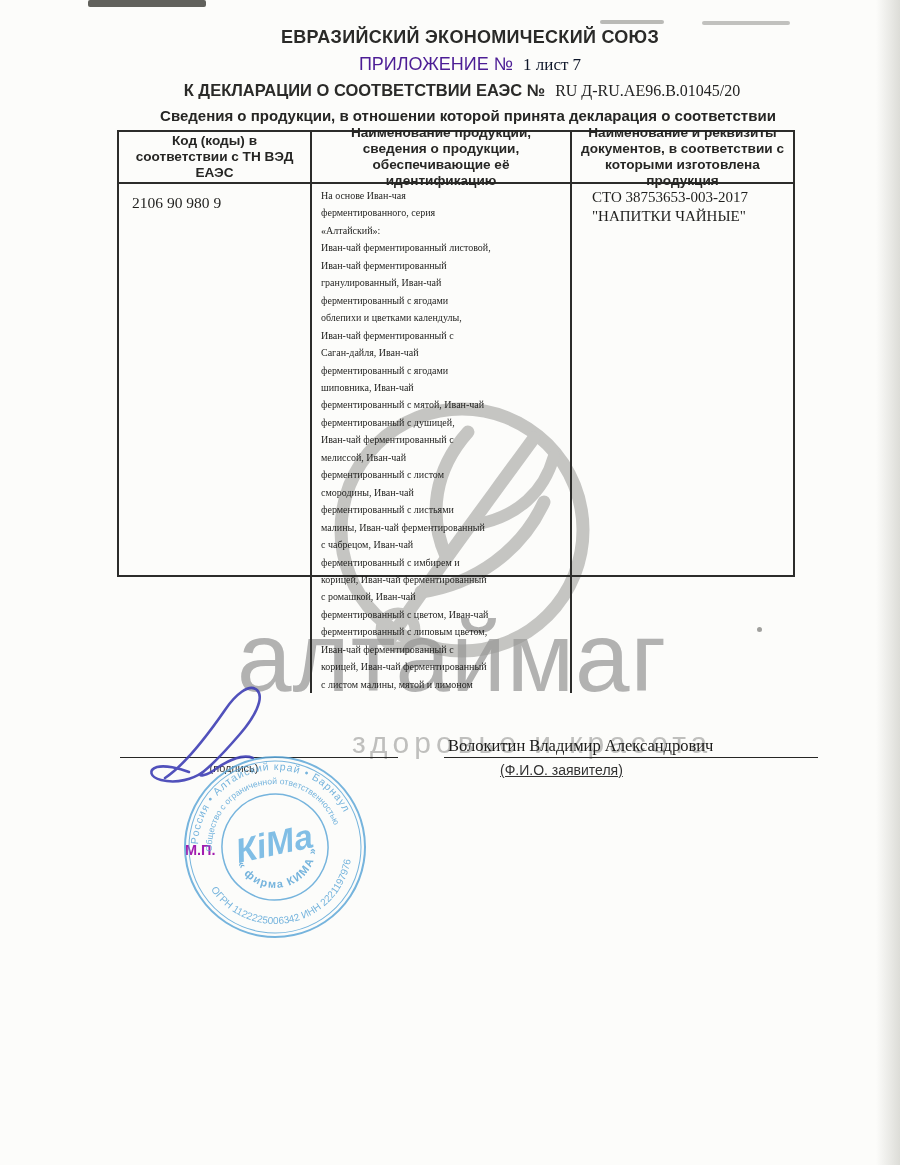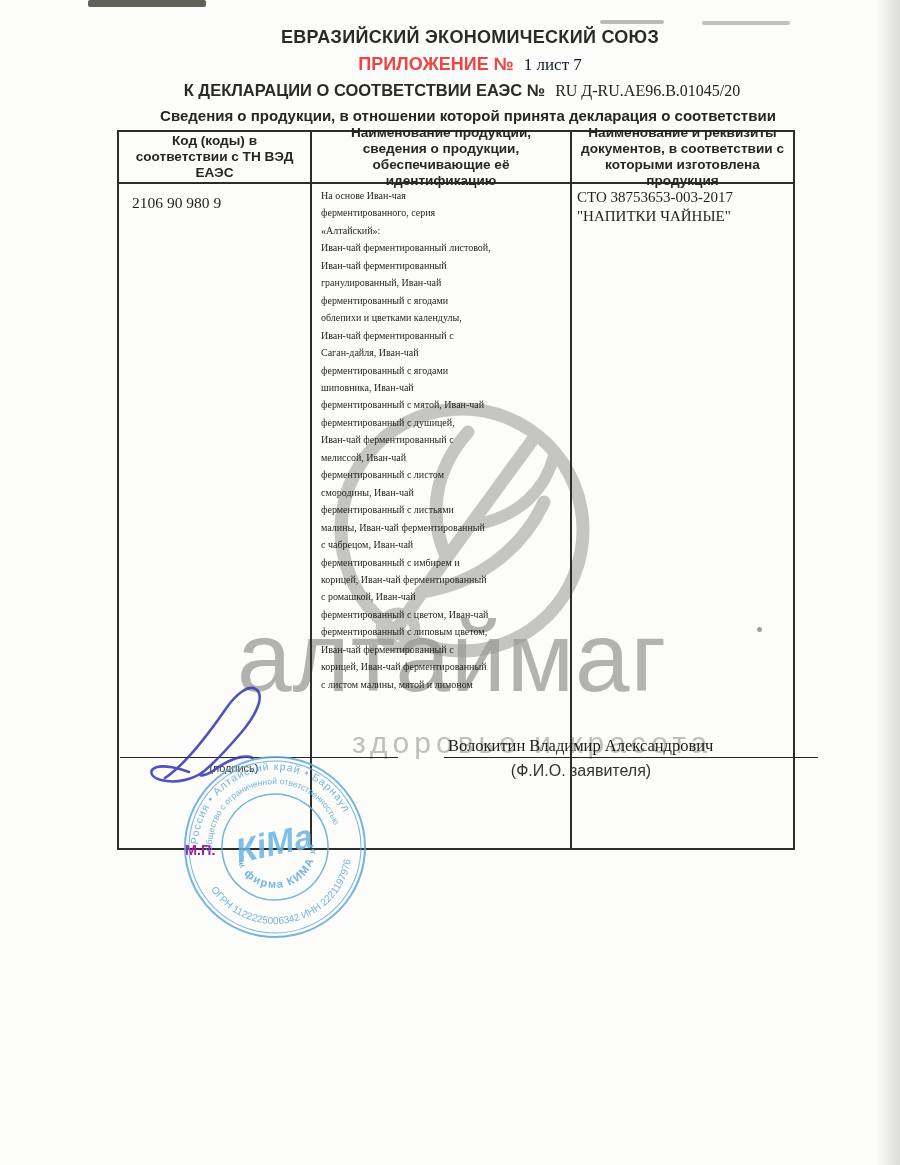--- a/index.html
+++ b/index.html
@@ -8,53 +8,53 @@
     background:#fcfcfa; overflow:hidden;
     font-family:"Liberation Sans", sans-serif; color:#1f1f1d;
   }
   .abs { position:absolute; }
   .serif { font-family:"Liberation Serif", serif; }
   .center-row { left:0; right:0; display:flex; justify-content:center; align-items:baseline; gap:10px; }
 
   
   .h-line1 { top:27px; font-size:18px; font-weight:bold; letter-spacing:.3px; transform:translateX(20px); color:#2a2a28;}
   .h-line2 { top:54px; transform:translateX(20px); }
-  .h-line2 .lbl { font-size:18px; font-weight:bold; color:#ef4444;}
+  .h-line2 .lbl { font-size:18px; font-weight:normal; color:#4c1d95;}
   .h-line2 .val { font-size:17px; color:#0f172a;}
   .h-line3 { top:81px; transform:translateX(12px); }
   .h-line3 .lbl { font-size:16.5px; font-weight:bold; color:#2a2a28;}
   .h-line3 .val { font-size:16px; color:#222;}
   .h-title { top:107px; font-size:15px; font-weight:bold; transform:translateX(18px); color:#262624;}
 
   
   .doc-table {
-    left:117px; top:130px; width:678px; height:720px;
+    left:117px; top:130px; width:678px; height:447px;
     border:2px solid #2c2c2a; box-sizing:border-box;
     display:grid; grid-template-columns:193px 260px 1fr; grid-template-rows:52px 1fr;
     background:transparent;
   }
   .cell { box-sizing:border-box; }
   .cell.v { border-right:2px solid #2c2c2a; }
   .cell.hd { border-bottom:2px solid #2c2c2a; font-weight:bold; font-size:13.6px; line-height:16px;
              display:flex; align-items:center; justify-content:center; text-align:center; padding:2px 6px; color:#262624;}
   .cell.code { font-size:15.5px; padding:10px 6px 0 13px; }
   .cell.product { font-size:10px; line-height:17.45px; padding:3px 4px 0 9px; white-space:pre-line; }
-  .cell.docs { font-size:15px; line-height:19px; padding:4px 4px 0 5px; white-space:pre-line; }
+  .cell.docs { font-size:15px; line-height:19px; padding:4px 4px 0 20px; white-space:pre-line; }
 
   
   .wm-brand { left:205px; top:608px; font-size:98px; font-weight:normal; color:#a2a2a2; opacity:.82; letter-spacing:1px; line-height:1;margin-left:32px; }
   .wm-tagline { left:352px; top:726px; font-size:30px; color:#b9b9b7; opacity:.9; letter-spacing:5px; }
   .wm-leaf { left:326px; top:394px; opacity:.55; }
 
   
   .sig-line1 { left:120px; top:757px; width:278px; border-top:1.6px solid #262624; }
   .sig-line2 { left:444px; top:757px; width:374px; border-top:1.6px solid #262624; }
   .sig-label { left:188px; top:762px; width:92px; text-align:center; font-size:11px; color:#333; }
   .fio-value { left:448px; top:736px; font-size:16.5px; color:#1c1c1a; }
-  .fio-label { left:500px; top:762px; width:162px; text-align:center; font-size:16px; color:#333; }
+  .fio-label { left:500px; top:762px; width:162px; text-align:left; font-size:14px; color:#333;text-decoration:underline; }
   .mp { left:185px; top:842px; font-size:14.5px; font-weight:bold; color:#a21caf; }
   .sig-svg { left:135px; top:678px; }
   .stamp-svg { left:179px; top:751px; opacity:.85; }
 
   
   .smudge-tl { left:88px; top:0; width:118px; height:7px; background:#45453f; opacity:.85; border-radius:2px; }
   .dash-a { left:600px; top:20px; width:64px; height:4px; background:#6a6a64; opacity:.45; border-radius:2px;}
   .dash-b { left:702px; top:21px; width:88px; height:4px; background:#6a6a64; opacity:.4; border-radius:2px;}
   .speck { left:757px; top:627px; width:5px; height:5px; background:#6f6f6b; border-radius:50%; opacity:.65;}
   .edge-right { right:0; top:0; width:24px; height:1165px;

